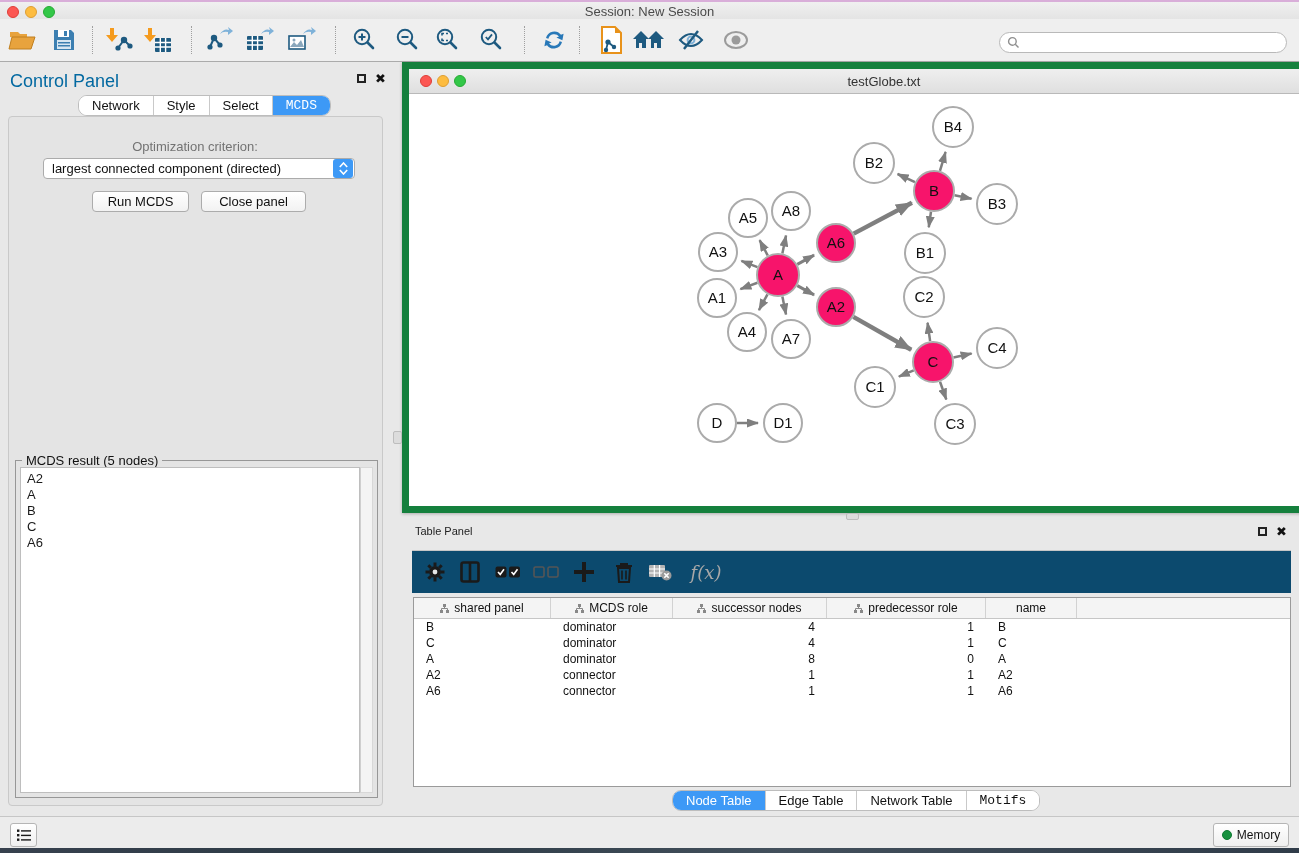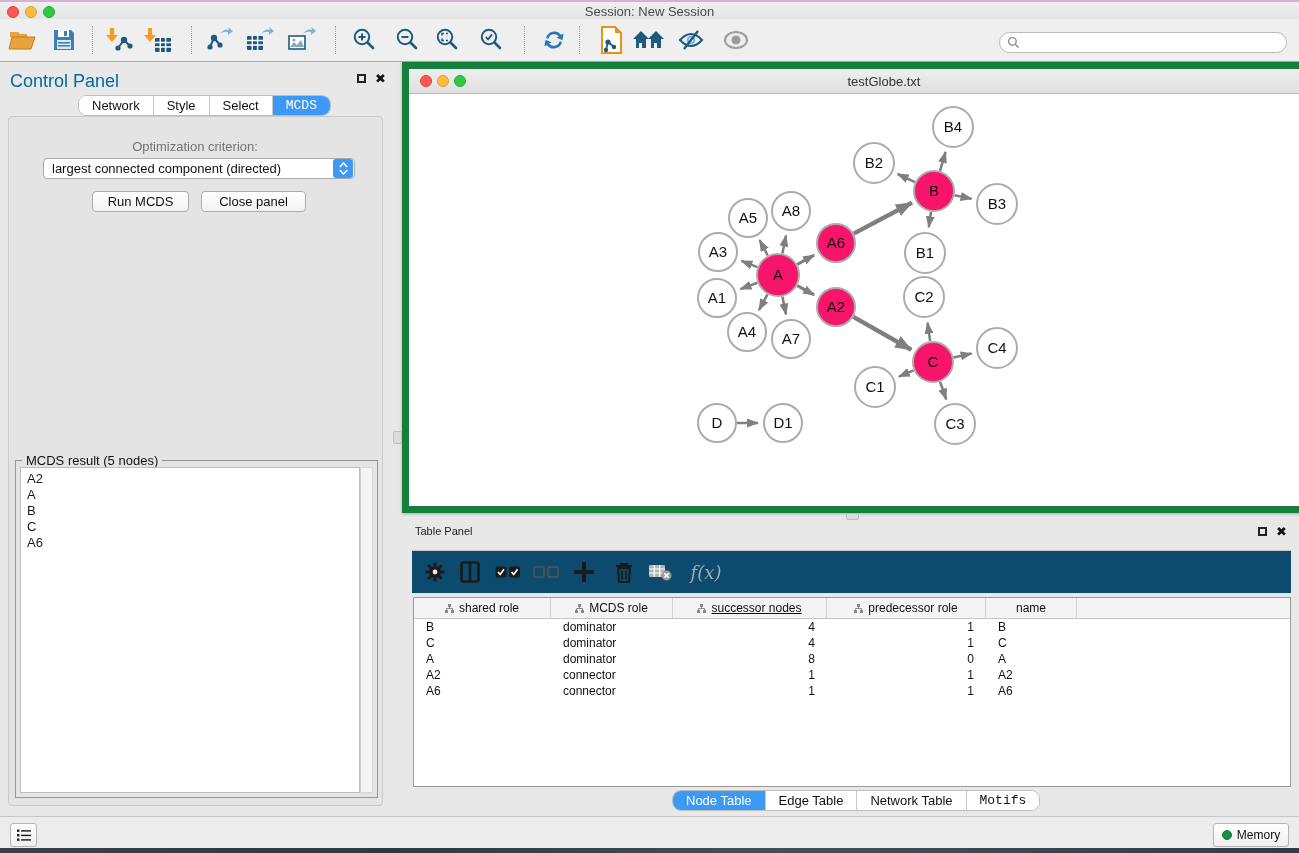--- a/index.html
+++ b/index.html
@@ -464,34 +464,34 @@
   <div class="thead" id="thead">
       <div class="th" style="width: 137px;">
         <svg width="9" height="9" viewBox="0 0 9 9">
           <g fill="#888">
             <rect x="3" y="0" width="3" height="3"></rect>
             <rect x="0" y="6" width="3" height="3"></rect>
             <rect x="6" y="6" width="3" height="3"></rect>
           </g>
           <path d="M4.5 3 v1.5 M1.5 6 V4.5 h6 V6" stroke="#888" fill="none" stroke-width="1"></path>
         </svg>
-        <span>shared role</span>
+        <span>shared panel</span>
       </div>
       <div class="th" style="width: 122px;">
         <svg width="9" height="9" viewBox="0 0 9 9">
           <g fill="#888">
             <rect x="3" y="0" width="3" height="3"></rect>
             <rect x="0" y="6" width="3" height="3"></rect>
             <rect x="6" y="6" width="3" height="3"></rect>
           </g>
           <path d="M4.5 3 v1.5 M1.5 6 V4.5 h6 V6" stroke="#888" fill="none" stroke-width="1"></path>
         </svg>
         <span>MCDS role</span>
       </div>
-      <div class="th" style="width: 154px; text-decoration: underline;">
+      <div class="th" style="width: 154px;">
         <svg width="9" height="9" viewBox="0 0 9 9">
           <g fill="#888">
             <rect x="3" y="0" width="3" height="3"></rect>
             <rect x="0" y="6" width="3" height="3"></rect>
             <rect x="6" y="6" width="3" height="3"></rect>
           </g>
           <path d="M4.5 3 v1.5 M1.5 6 V4.5 h6 V6" stroke="#888" fill="none" stroke-width="1"></path>
         </svg>
         <span>successor nodes</span>
       </div>

